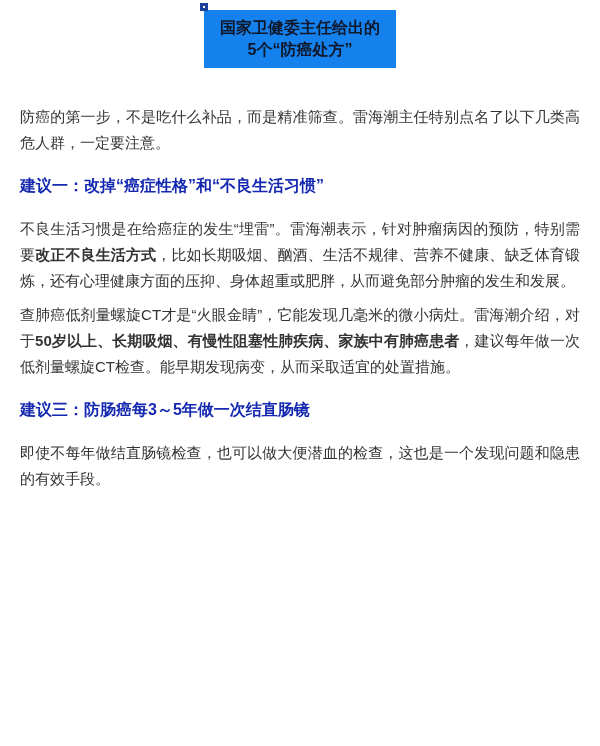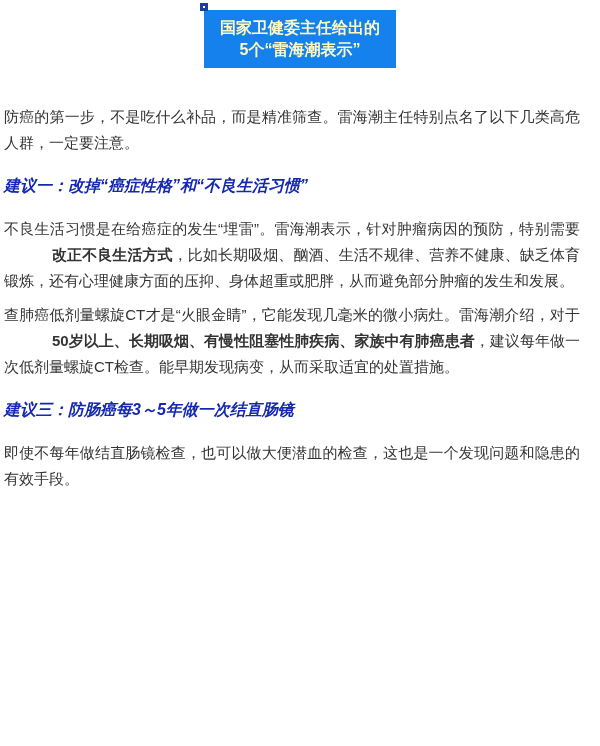--- a/index.html
+++ b/index.html
@@ -16,70 +16,69 @@
 
   
   .banner-wrap {
     padding-top: 10px;
     display: flex;
     justify-content: center;
   }
   .banner {
     position: relative;
     background: #1581ec;
-    color: #fef9c3;
+    color: #0f172a;
     font-weight: bold;
     font-size: 16px;
     line-height: 22px;
     text-align: center;
     padding: 7px 16px;
   }
   .banner .corner-square {
     position: absolute;
     left: -4px;
     top: -7px;
     width: 8px;
     height: 8px;
     background: #ffffff;
     border: 3px solid #1c3f9a;
   }
 
   
   .article {
-    padding: 28px 20px 0 4px;
+    padding: 28px 20px 0 20px;
     color: #333333;
     font-size: 15px;
     line-height: 26px;
   }
   .para {
     margin: 8px 0;
     text-align: justify;
   }
-  .para b { font-weight: bold; margin-left: 48px; }
+  .para b { font-weight: bold; }
   .tip-heading {
     margin: 18px 0;
     color: #1428b0;
     font-size: 16px;
     line-height: 24px;
     font-weight: bold;
-    font-style: italic;
   }
   .u-green {
     border-bottom: 2px dashed #5bc9a1;
     padding-bottom: 3px;
   }
 </style>
 </head>
 <body>
 
 <div class="banner-wrap">
   <div class="banner">
     <span class="corner-square"></span>
     <div>国家卫健委主任给出的</div>
-    <div>5个“雷海潮表示”</div>
+    <div>5个“防癌处方”</div>
   </div>
 </div>
 
 <div class="article">
 
   <p class="para"><span>防癌的第一步，不是吃什么补品，而是精准筛查。雷海潮主任特别点名了以下几类高危人群，一定要注意。</span></p>
 
   <h3 class="tip-heading">建议一：改掉“癌症性格”和“不良生活习惯”</h3>
 
   <p class="para"><span>不良生活习惯是在给癌症的发生“埋雷”。雷海潮表示，针对肿瘤病因的预防，特别需要</span><b>改正不良生活方式</b><span>，比如长期吸烟、酗酒、生活不规律、营养不健康、缺乏体育锻炼，还有心理健康方面的压抑、身体超重或肥胖，从而避免部分肿瘤的发生和发展。</span></p>

